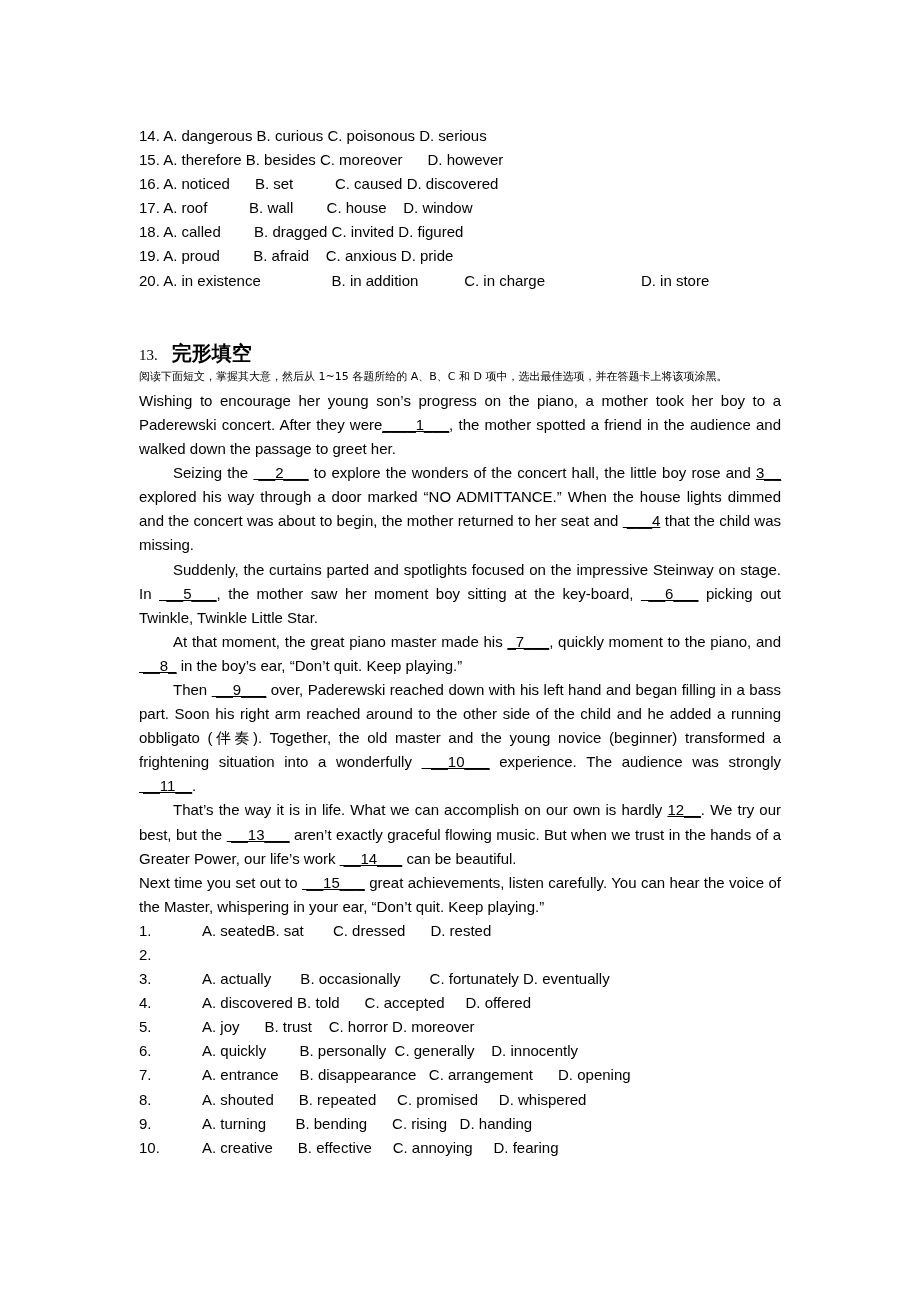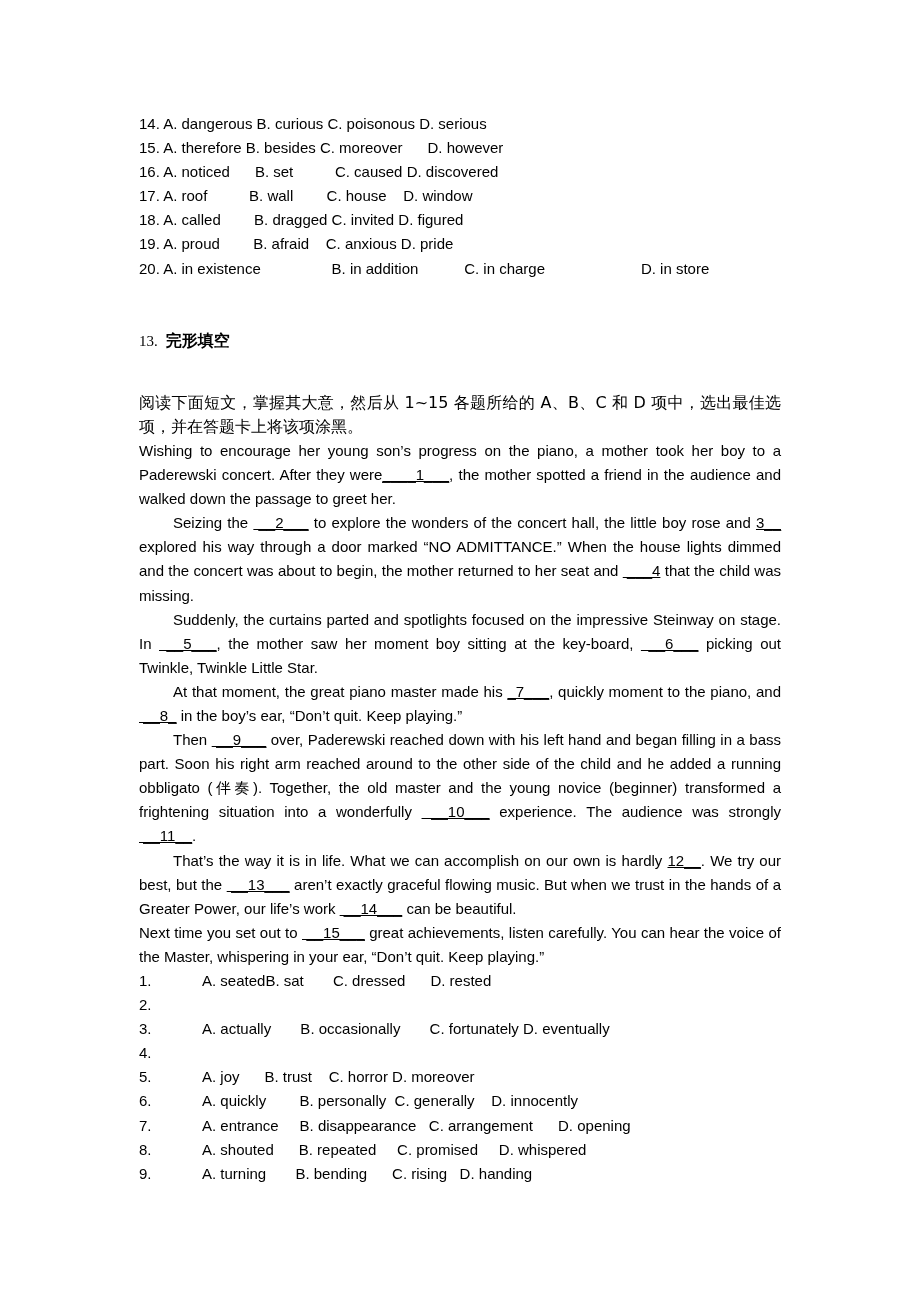--- a/index.html
+++ b/index.html
@@ -1,24 +1,24 @@
 <!DOCTYPE html>
 <html><head>
   <meta charset="utf-8">
   <style>
     html, body { margin: 0; padding: 0; background: #ffffff; }
     body { width: 920px; height: 1302px; position: relative; overflow: hidden;
            font-family: "Liberation Sans", "DejaVu Sans", sans-serif; color: #000; }
-    .page { position: absolute; left: 139px; top: 112px; width: 642px; font-size: 15px; line-height: 24.1px; }
+    .page { position: absolute; left: 139px; top: 124px; width: 642px; font-size: 15px; line-height: 24.1px; }
     .opt-row { white-space: pre; height: 24.1px; }
     .gap { height: 48px; }
     .heading { font-family: "Liberation Serif", "DejaVu Serif", serif; height: 24.1px; }
-    .heading .num { margin-right: 8px; }
-    .heading .title { font-weight: bold; font-family: "DejaVu Sans", sans-serif; font-size: 16px; }
-    .cn { font-family: "DejaVu Sans", sans-serif; font-size: 16px; text-align: justify; margin-top: 38px; }
+    .heading .num { margin-right: 14px; }
+    .heading .title { font-weight: bold; font-family: "DejaVu Sans", sans-serif; font-size: 20px; }
+    .cn { font-family: "DejaVu Sans", sans-serif; font-size: 11px; text-align: justify; }
     p { margin: 0; text-align: justify; text-align-last: left; }
     p.indent { text-indent: 34px; }
     .blank { text-decoration: underline; white-space: pre; }
     .list-row { white-space: pre; height: 24.1px; display: flex; }
     .list-row .n { width: 33px; }
     .list-row .opts { white-space: pre; margin-left: 30px; }
   </style>
 </head>
 <body>
 
@@ -52,21 +52,22 @@
   <p class="indent"><span>Then </span><span class="blank"> __9___</span><span>  over, Paderewski reached down with his left hand and began filling in a bass part. Soon his right arm reached around to the other side of the child and he added a running obbligato (伴奏). Together, the old master and the young novice (beginner) transformed a frightening situation into a wonderfully </span><span class="blank"> __10___</span><span>  experience. The audience was strongly </span><span class="blank"> __11__</span><span>.</span></p>
 
   <p class="indent"><span>That’s the way it is in life. What we can accomplish on our own is hardly      </span><span class="blank">12__</span><span>. We try our best, but the </span><span class="blank"> __13___</span><span>  aren’t exactly graceful flowing music. But when we trust in the hands of a Greater Power, our life’s work </span><span class="blank"> __14___</span><span>  can be beautiful.</span></p>
 
   <p><span>Next time you set out to </span><span class="blank"> __15___</span><span>  great achievements, listen carefully. You can hear the voice of the Master, whispering in your ear, “Don’t quit. Keep playing.”</span></p>
 
   <div>
     <div class="list-row"><span class="n">1.</span><span class="opts">A. seatedB. sat       C. dressed      D. rested</span></div>
     <div class="list-row"><span class="n">2.</span></div>
     <div class="list-row"><span class="n">3.</span><span class="opts">A. actually       B. occasionally       C. fortunately D. eventually</span></div>
-    <div class="list-row"><span class="n">4.</span></div>
+    <div class="list-row"><span class="n">4.</span><span class="opts">A. discovered B. told      C. accepted     D. offered</span></div>
     <div class="list-row"><span class="n">5.</span><span class="opts">A. joy      B. trust    C. horror D. moreover</span></div>
     <div class="list-row"><span class="n">6.</span><span class="opts">A. quickly        B. personally  C. generally    D. innocently</span></div>
     <div class="list-row"><span class="n">7.</span><span class="opts">A. entrance     B. disappearance   C. arrangement      D. opening</span></div>
     <div class="list-row"><span class="n">8.</span><span class="opts">A. shouted      B. repeated     C. promised     D. whispered</span></div>
     <div class="list-row"><span class="n">9.</span><span class="opts">A. turning       B. bending      C. rising   D. handing</span></div>
+    <div class="list-row"><span class="n">10.</span><span class="opts">A. creative      B. effective     C. annoying     D. fearing</span></div>
   </div>
 
 </div>
 
 </body></html>

